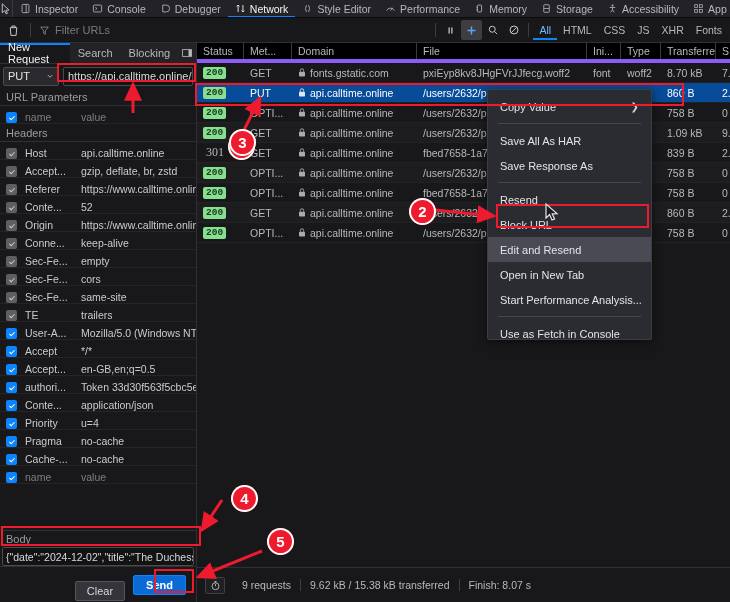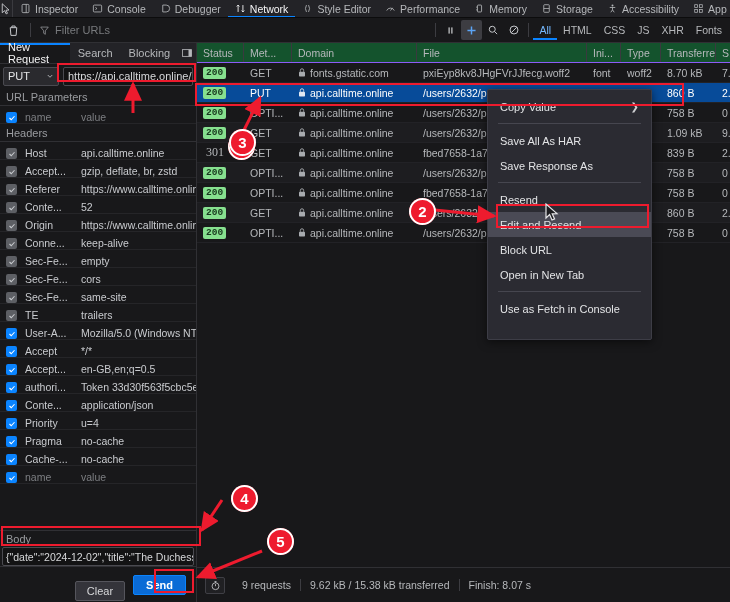--- a/index.html
+++ b/index.html
@@ -122,21 +122,21 @@
     height:20px; padding:0 12px; background:#0a6bd6; border:1px solid #0a84ff; border-radius:2px;
     color:#fff; font-size:11px; display:flex; align-items:center; font-weight:bold;
   }
 
   
   .net{
     position:absolute; left:197px; top:43px; width:533px; height:524px;
     background:#18181a; overflow:hidden;
   }
   .net-head{
-    display:flex; height:20px; background:#14532d; border-bottom:1px solid #8b5cf6;
+    display:flex; height:20px; background:#000000; border-bottom:4px solid #8b5cf6;
     font-size:10.5px; color:#b6b8bb;
   }
   .net-head > div{
     display:flex; align-items:center; padding-left:6px;
     border-right:1px solid #3a3a3f; overflow:hidden; white-space:nowrap;
   }
   .net-row{
     display:flex; height:20px; font-size:10.5px; color:#b6b8bb;
     border-bottom:1px solid #222226;
   }
@@ -772,28 +772,31 @@
       <div class="ctx-item">
         <span>Save All As HAR</span>
       </div>
       <div class="ctx-item">
         <span>Save Response As</span>
       </div>
       <div class="ctx-sep"></div>
       <div class="ctx-item">
         <span>Resend</span>
       </div>
+      <div class="ctx-item">
+        <span>Block URL</span>
+      </div>
       <div class="ctx-item hl">
         <span>Edit and Resend</span>
       </div>
       <div class="ctx-item">
-        <span>Block URL</span>
+        <span>Open in New Tab</span>
       </div>
       <div class="ctx-item">
-        <span>Open in New Tab</span>
+        <span>Start Performance Analysis...</span>
       </div>
       <div class="ctx-sep"></div>
       <div class="ctx-item">
         <span>Use as Fetch in Console</span>
       </div>
     </div>
 
   <svg class="ovl">
     <defs>
       <marker id="ah" markerWidth="7" markerHeight="7" refX="5.6" refY="3" orient="auto">

